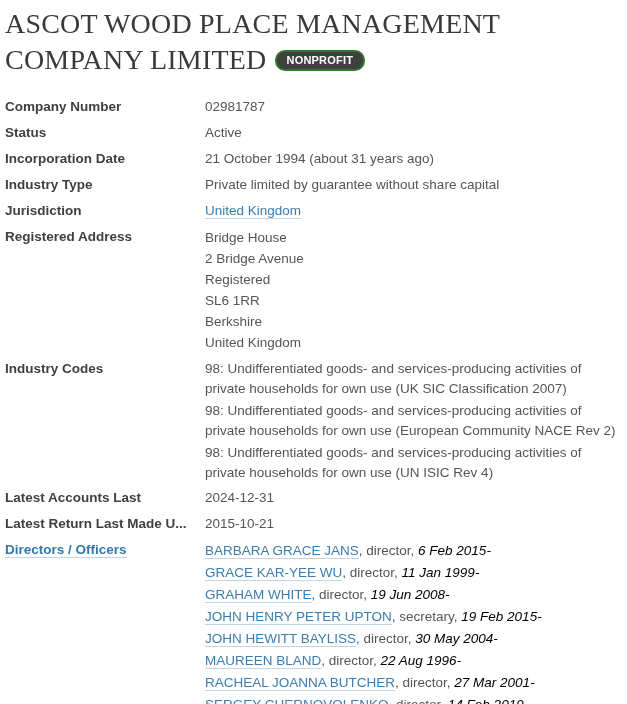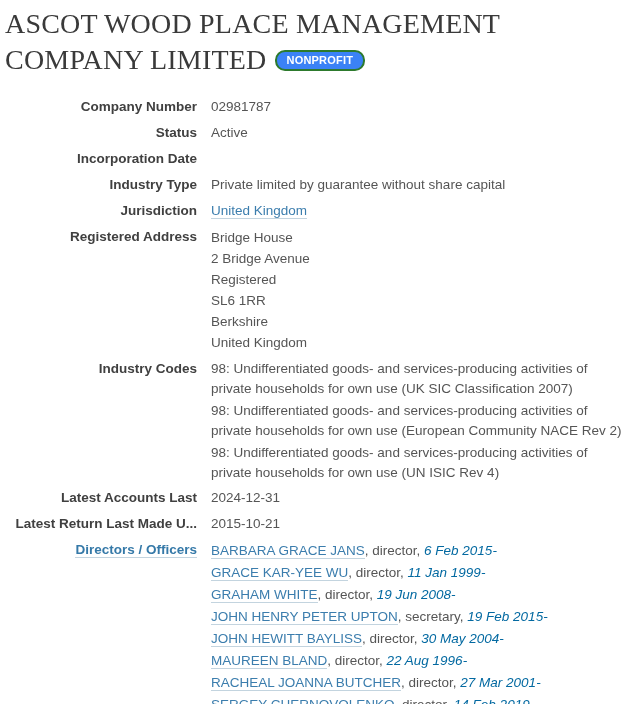--- a/index.html
+++ b/index.html
@@ -19,21 +19,21 @@
     font-family: "Liberation Serif", serif;
     font-weight: 500;
     color: #3a3a3a;
     font-size: 28px;
     line-height: 36px;
     margin: 0 0 19px 0;
     letter-spacing: 0.2px;
   }
   .badge {
     display: inline-block;
-    background: #3b82f6;
+    background: #404040;
     border: 2px solid #2d7a2d;
     color: #ffffff;
     font-family: "Liberation Sans", sans-serif;
     font-size: 11px;
     font-weight: bold;
     line-height: 1;
     padding: 3px 10px 3px;
     border-radius: 10px;
     vertical-align: 5px;
     margin-left: 8px;
@@ -42,29 +42,29 @@
   }
 
   .attr-row {
     display: flex;
     align-items: flex-start;
     margin-bottom: 6px;
   }
   .attr-label {
     width: 192px;
     flex: 0 0 192px;
-    text-align: right;
+    text-align: left;
     font-weight: bold;
     color: #404040;
     line-height: 20px;
     white-space: nowrap;
     overflow: hidden;
   }
   .attr-value {
-    margin-left: 14px;
+    margin-left: 8px;
     max-width: 418px;
     line-height: 20px;
     color: #555555;
   }
 
   a.link {
     color: #3b7dad;
     text-decoration: none;
     border-bottom: 1px solid #c3d4df;
     cursor: pointer;
@@ -80,21 +80,21 @@
   .address-line { line-height: 21px; }
 
   .industry-code {
     margin: 0 0 3px 0;
     line-height: 19.5px;
     max-width: 418px;
   }
   .industry-code:last-child { margin-bottom: 0; }
 
   .director-row { line-height: 22px; white-space: nowrap; }
-  .director-dates { color: #0369a1; text-align: center; }
+  .director-dates { color: #000000; text-align: center; }
 </style>
 </head>
 <body>
 
 <div class="page">
 
   <h1 class="company-title"><span>ASCOT WOOD PLACE MANAGEMENT COMPANY LIMITED</span><span class="badge">NONPROFIT</span></h1>
 
   <div class="attributes">
 
@@ -103,20 +103,21 @@
       <div class="attr-value">02981787</div>
     </div>
 
     <div class="attr-row">
       <div class="attr-label">Status</div>
       <div class="attr-value">Active</div>
     </div>
 
     <div class="attr-row">
       <div class="attr-label">Incorporation Date</div>
+      <div class="attr-value">21 October 1994 (about 31 years ago)</div>
     </div>
 
     <div class="attr-row">
       <div class="attr-label">Industry Type</div>
       <div class="attr-value">Private limited by guarantee without share capital</div>
     </div>
 
     <div class="attr-row">
       <div class="attr-label">Jurisdiction</div>
       <div class="attr-value"><a class="link">United Kingdom</a></div>

